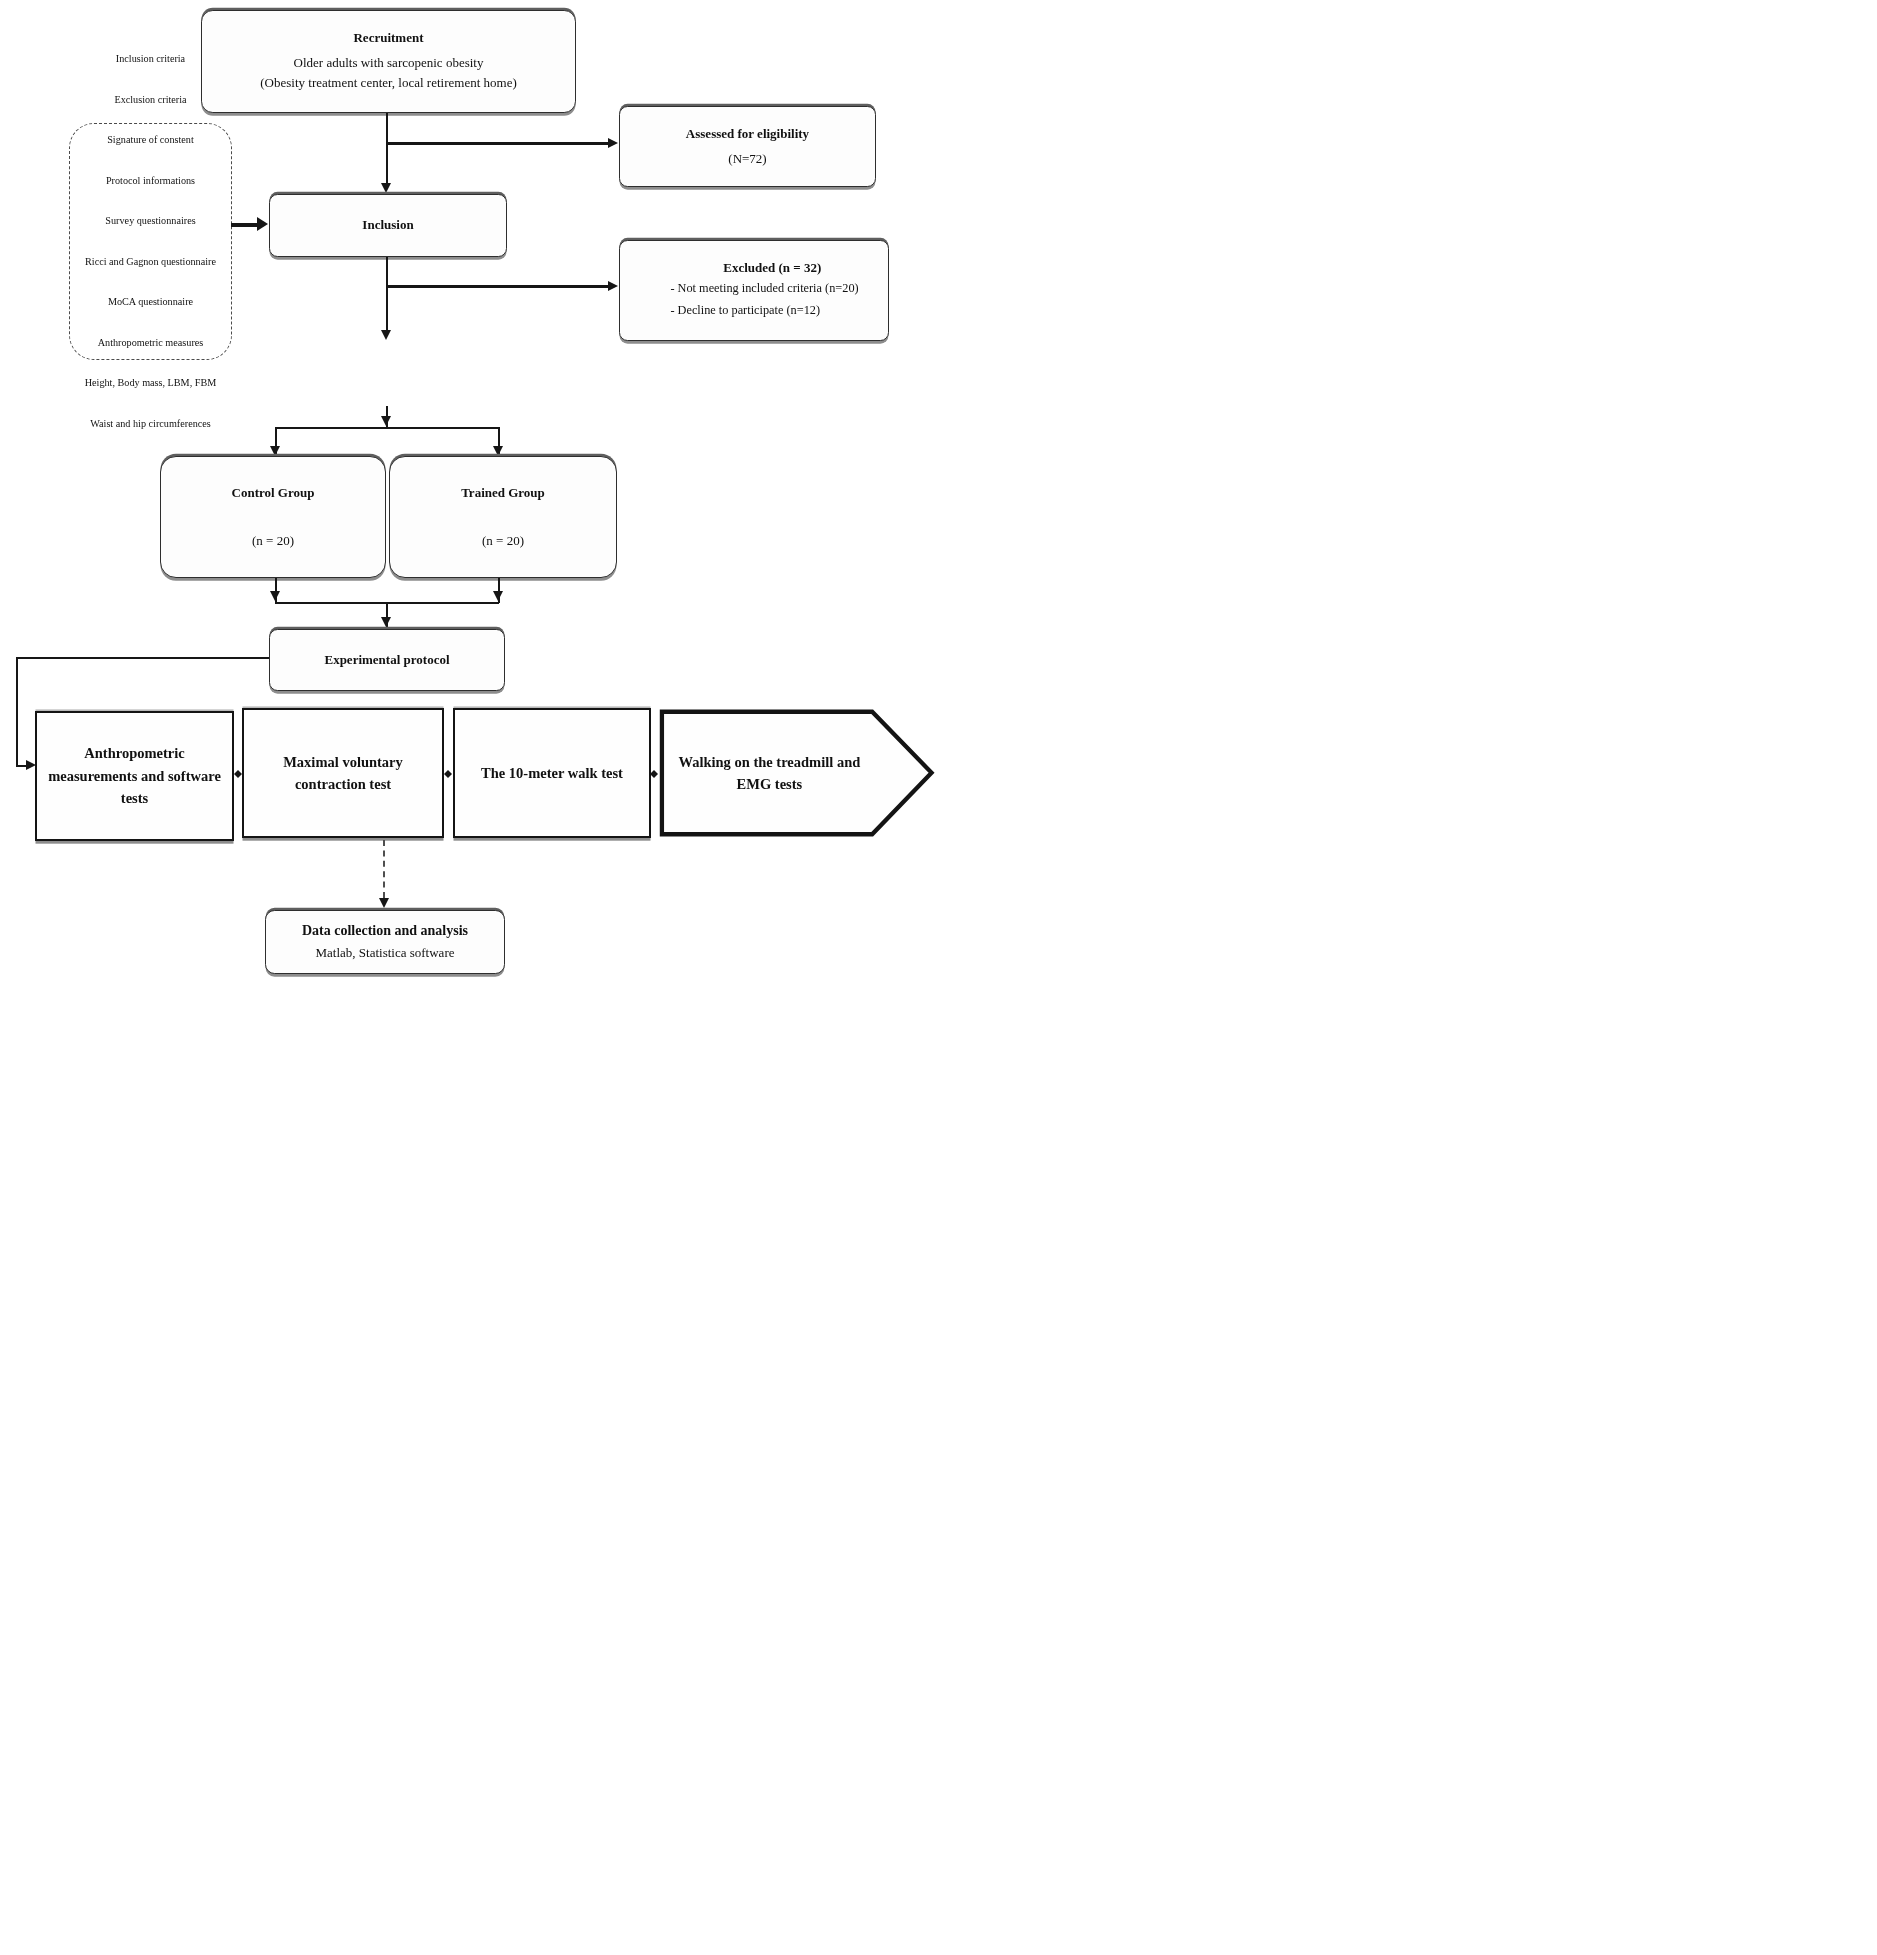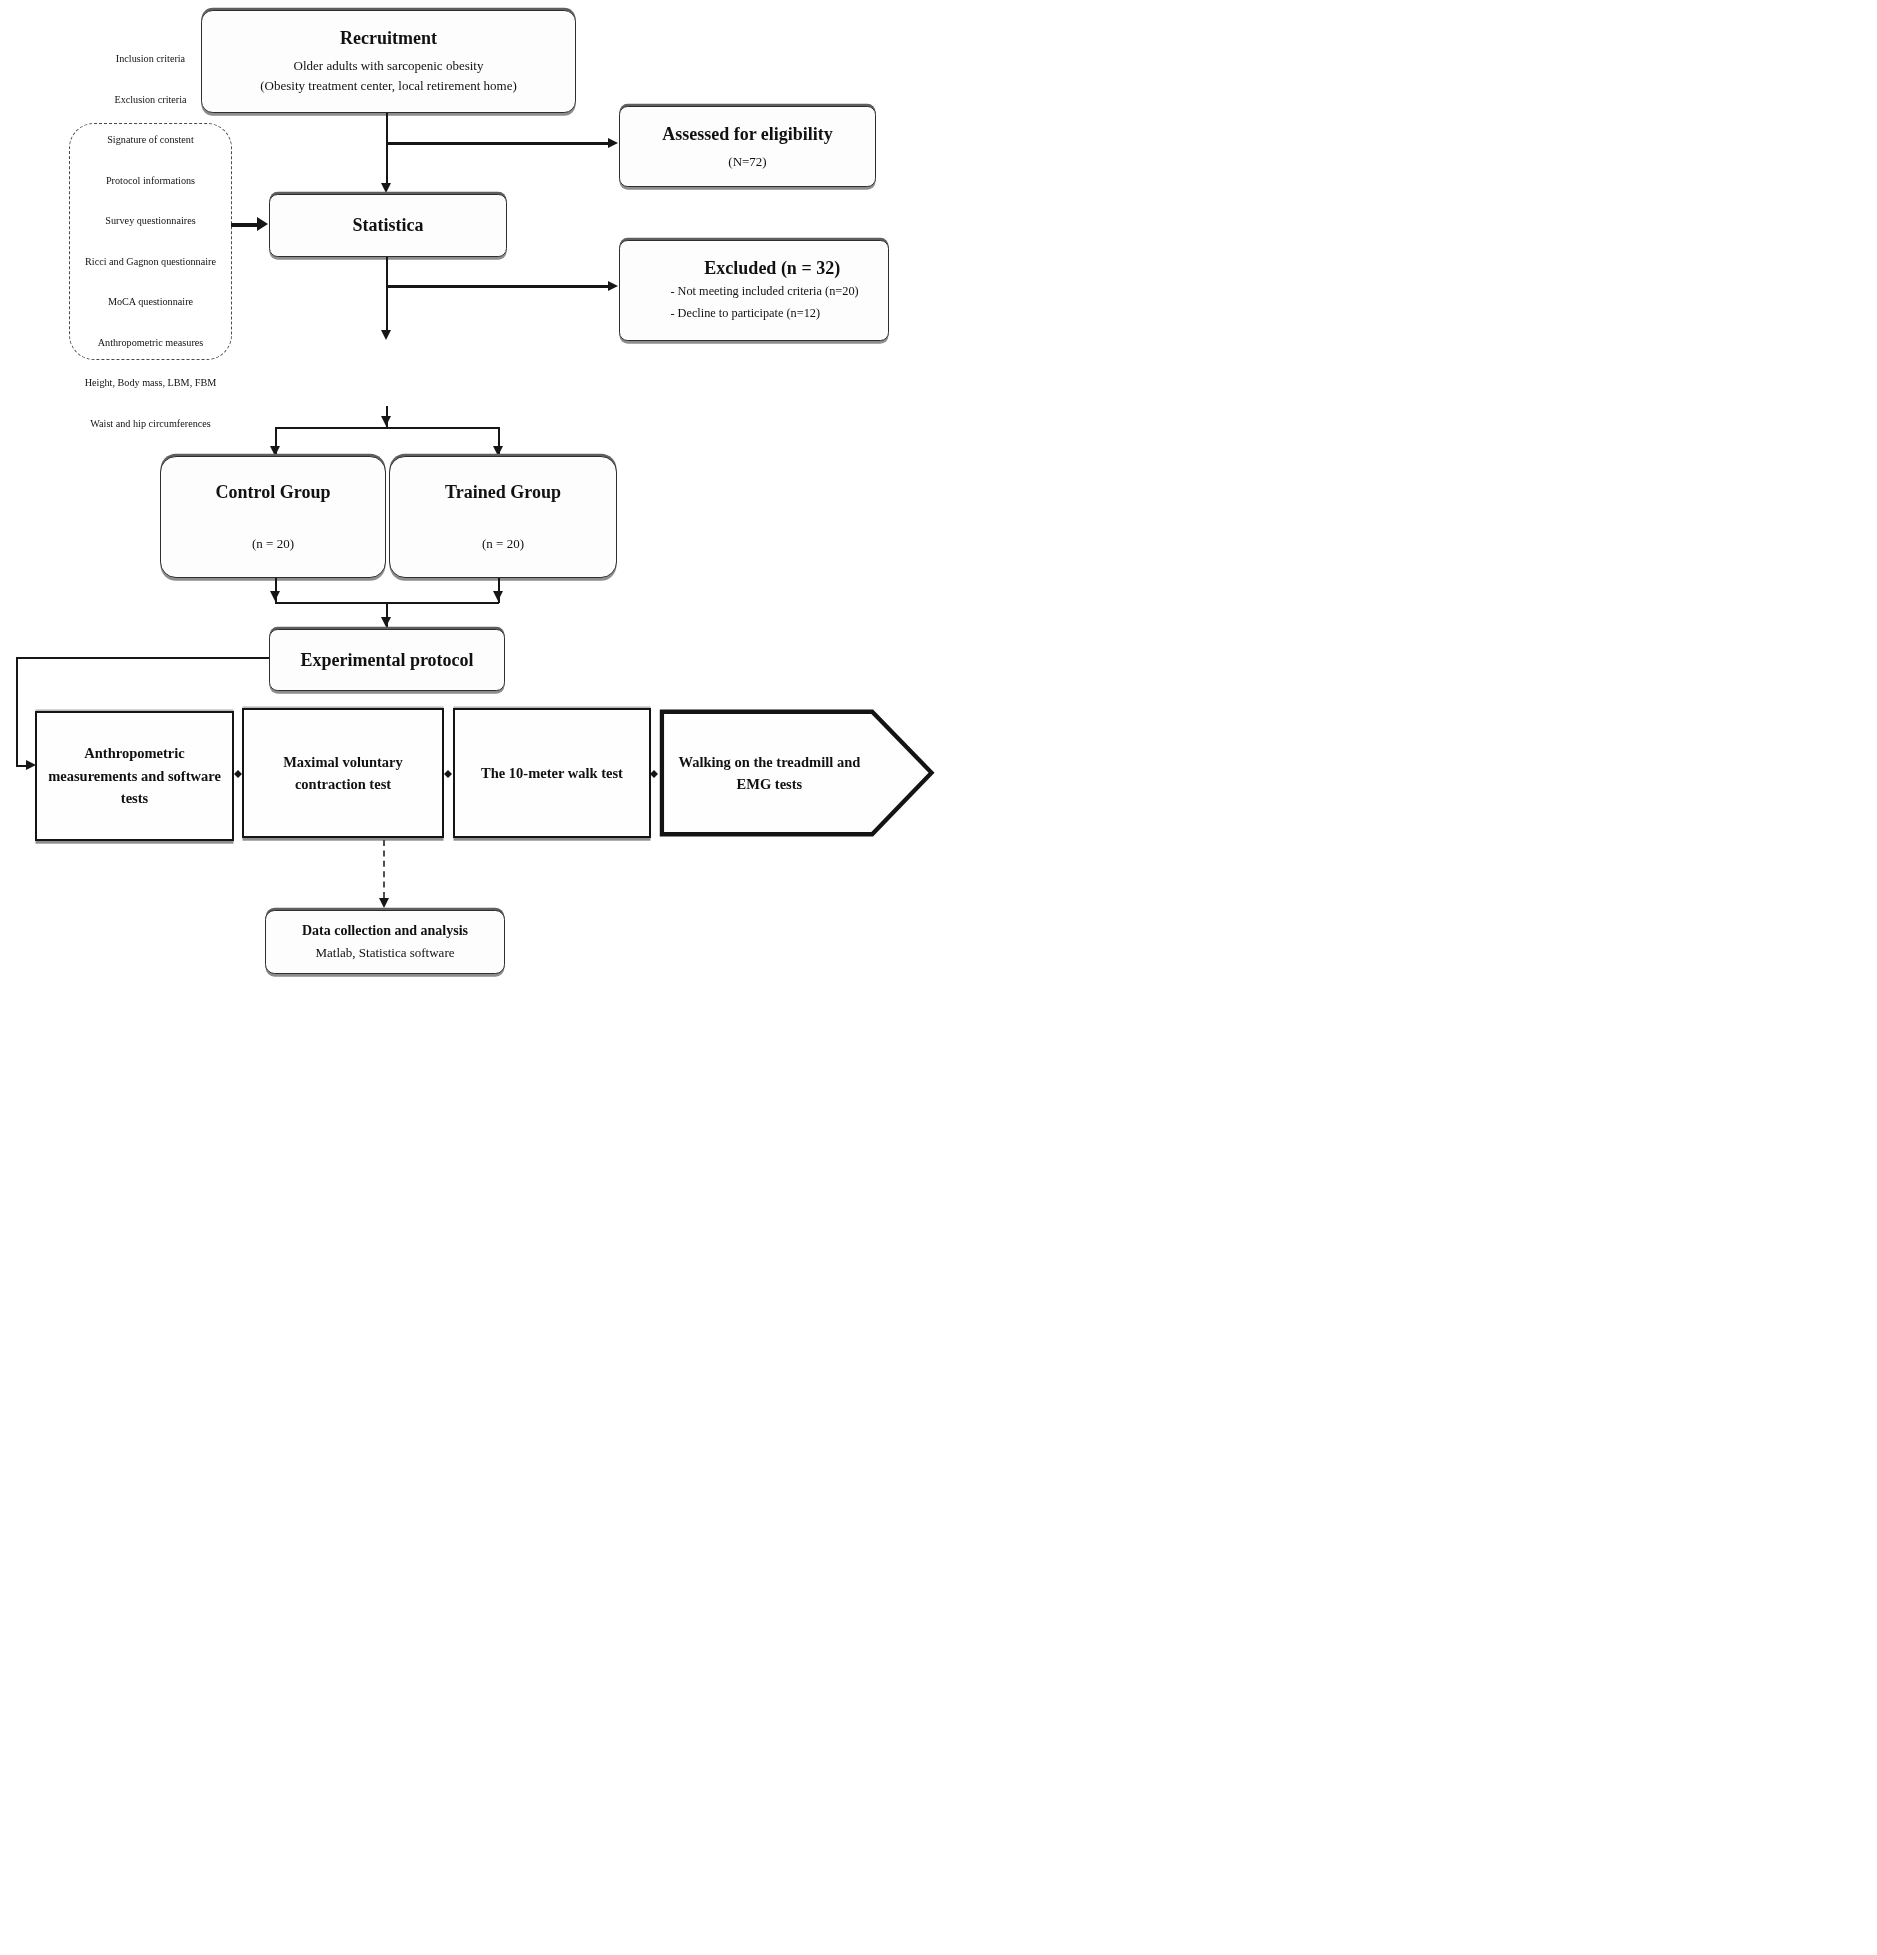--- a/index.html
+++ b/index.html
@@ -17,21 +17,21 @@
     background:#fdfdfd;
     border:1.6px solid #2e2e2e;
     border-radius:8.6px;
     box-shadow:0 3.2px 0 -0.5px #8d8d8d, 0 -2.7px 0 -0.5px #5f5f5f;
     display:flex;flex-direction:column;align-items:center;justify-content:center;
     text-align:center;
     box-sizing:border-box;
     padding:4.3px 7.5px;
   }
   .box.big-radius{border-radius:16px;}
-  .box-title{font-weight:bold;font-size:18px;line-height:1.25;}
+  .box-title{font-weight:bold;font-size:13px;line-height:1.25;}
   .box-sub{font-size:13px;line-height:1.35;margin-top:7.5px;}
   .box-sub2{font-size:13px;line-height:1.3;margin-top:3.2px;}
   .gap-lg{margin-top:31px;}
   
   .note{
     position:absolute;
     border:1.6px dashed #4a4a4a;
     border-radius:25px;
     background:#fff;
     display:flex;flex-direction:column;justify-content:center;
@@ -111,21 +111,21 @@
     <div class="note-line">MoCA questionnaire</div>
     <div class="note-line">Anthropometric measures</div>
     <div class="note-line">Height, Body mass, LBM, FBM</div>
     <div class="note-line">Waist and hip circumferences</div>
   </div>
 
   <div class="hl xthick" style="left:231px;top:223px;width:27px;"></div>
   <div class="ah ah-right bigger" style="left:257px;top:217px;"></div>
 
   <div class="box" style="left:269px;top:194px;width:238px;height:63px;">
-    <div class="box-title">Statistica</div>
+    <div class="box-title">Inclusion</div>
   </div>
 
   <div class="vl" style="left:386px;top:257px;height:75px;"></div>
   <div class="ah ah-down" style="left:381px;top:330px;"></div>
 
   <div class="hl thick" style="left:386px;top:285px;width:222px;"></div>
   <div class="ah ah-right" style="left:608px;top:281px;"></div>
 
   <div class="box" style="left:619px;top:240px;width:270px;height:101px;padding-left:44px;">
     <div class="box-title">Excluded (n = 32)</div>

